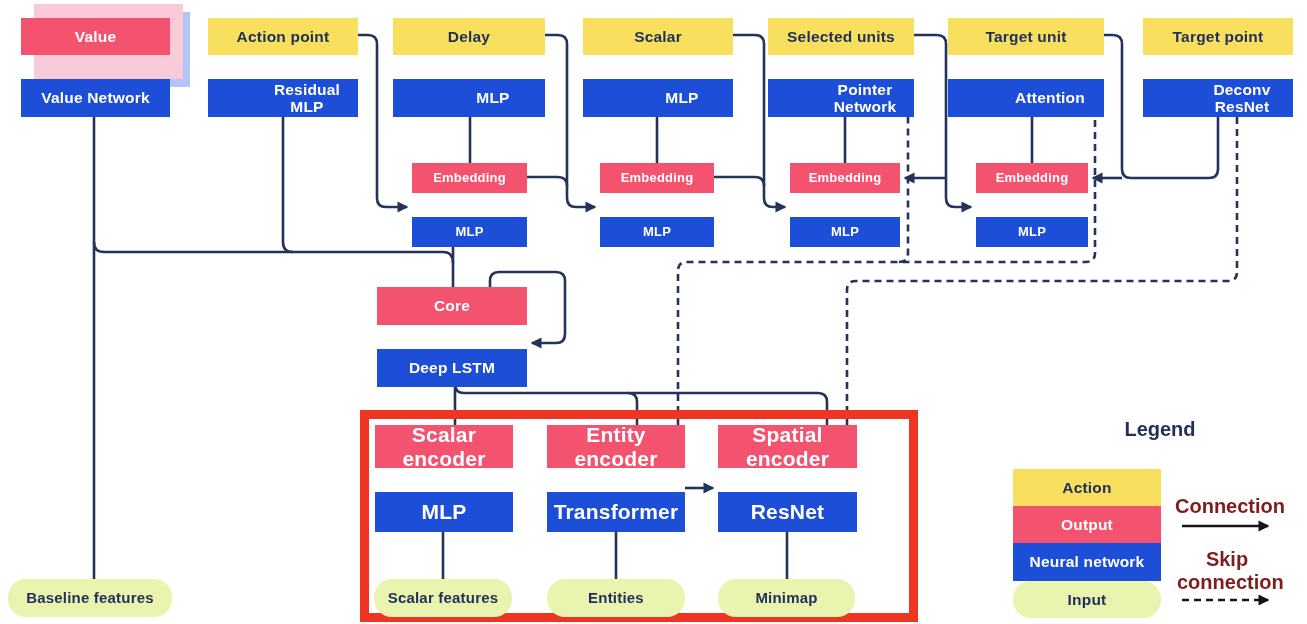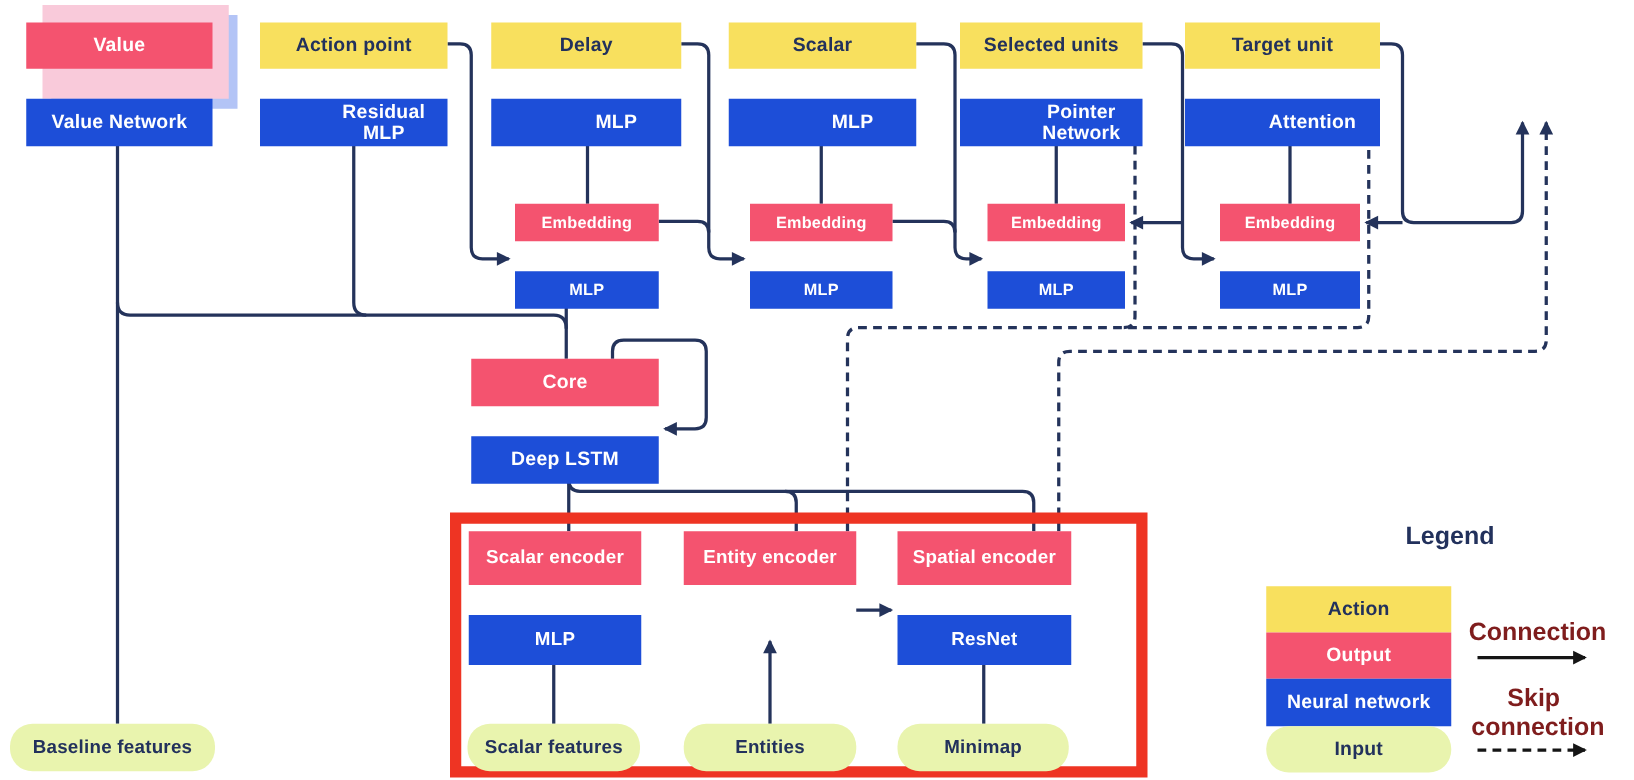--- a/index.html
+++ b/index.html
@@ -11,21 +11,21 @@
   .cell{display:flex;align-items:center;justify-content:center;
         font-weight:700;letter-spacing:.2px;line-height:1.1;text-align:center;}
   .yellow{background:#F8E05E;color:#22315C;}
   .pink{background:#F4536F;color:#ffffff;}
   .blue{background:#1d4ed8;color:#ffffff;}
   .green{background:#E9F4AE;color:#22315C;border-radius:18px;}
   .head .cell{height:37px;font-size:15.5px;}
   .head .cell.net{height:38px;padding-left:48px;}
   .emb .cell{height:30px;font-size:13px;}
   .corebox .cell{height:38px;font-size:15.5px;}
-  .enc .cell{height:43px;font-size:15px;}
+  .enc .cell{height:43px;font-size:21px;}
   .enc .cell.net{height:40px;}
   .inputbox{height:38px;font-size:15px;z-index:3;}
   .ghost{position:absolute;width:149px;height:75px;}
   .ghost.gblue{background:#B3C4F6;z-index:0;}
   .ghost.gpink{background:#F9CADA;z-index:1;}
   .vmain{z-index:3;}
   #red-frame{position:absolute;left:360px;top:410px;width:558px;height:212px;
              border:9px solid #EE3423;box-sizing:border-box;z-index:2;background:transparent;}
   .legend-title{position:absolute;left:1085px;top:418px;width:150px;text-align:center;
                 font-size:20px;font-weight:700;color:#22315C;z-index:3;}
@@ -108,20 +108,24 @@
     <div class="cell blue net">MLP</div>
   </div>
   <div class="box head" style="left:768px;top:18px;width:146px">
     <div class="cell yellow">Selected units</div>
     <div class="cell blue net">Pointer Network</div>
   </div>
   <div class="box head" style="left:948px;top:18px;width:156px">
     <div class="cell yellow">Target unit</div>
     <div class="cell blue net">Attention</div>
   </div>
+  <div class="box head" style="left:1143px;top:18px;width:150px">
+    <div class="cell yellow">Target point</div>
+    <div class="cell blue net">Deconv ResNet</div>
+  </div>
 
   <div class="box emb" style="left:412px;top:163px;width:115px">
     <div class="cell pink">Embedding</div>
     <div class="cell blue">MLP</div>
   </div>
   <div class="box emb" style="left:600px;top:163px;width:114px">
     <div class="cell pink">Embedding</div>
     <div class="cell blue">MLP</div>
   </div>
   <div class="box emb" style="left:790px;top:163px;width:110px">
@@ -139,20 +143,21 @@
   </div>
 
   <div id="red-frame"></div>
 
   <div class="box enc" style="left:375px;top:425px;width:138px">
     <div class="cell pink">Scalar encoder</div>
     <div class="cell blue net">MLP</div>
   </div>
   <div class="box enc" style="left:547px;top:425px;width:138px">
     <div class="cell pink">Entity encoder</div>
+    <div class="cell blue net">Transformer</div>
   </div>
   <div class="box enc" style="left:718px;top:425px;width:139px">
     <div class="cell pink">Spatial encoder</div>
     <div class="cell blue net">ResNet</div>
   </div>
 
   <div class="cell green inputbox abs" style="left:8px;top:579px;width:164px">Baseline features</div>
   <div class="cell green inputbox abs" style="left:374px;top:579px;width:138px">Scalar features</div>
   <div class="cell green inputbox abs" style="left:547px;top:579px;width:138px">Entities</div>
   <div class="cell green inputbox abs" style="left:718px;top:579px;width:137px">Minimap</div>

